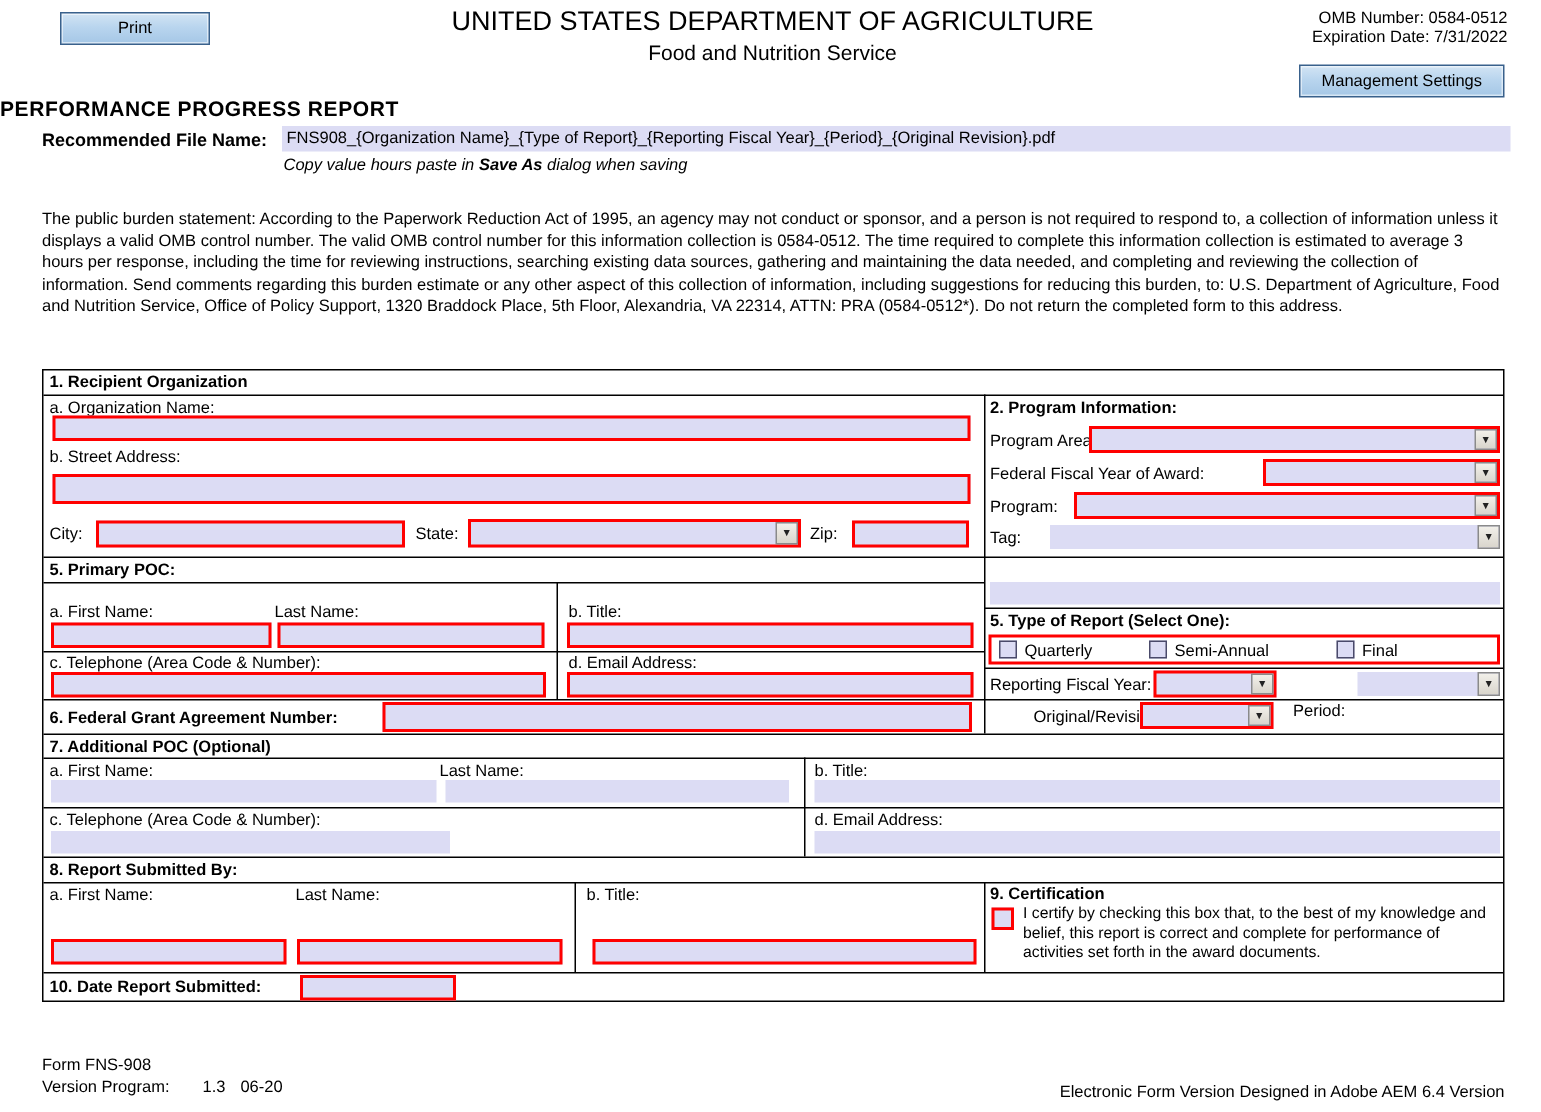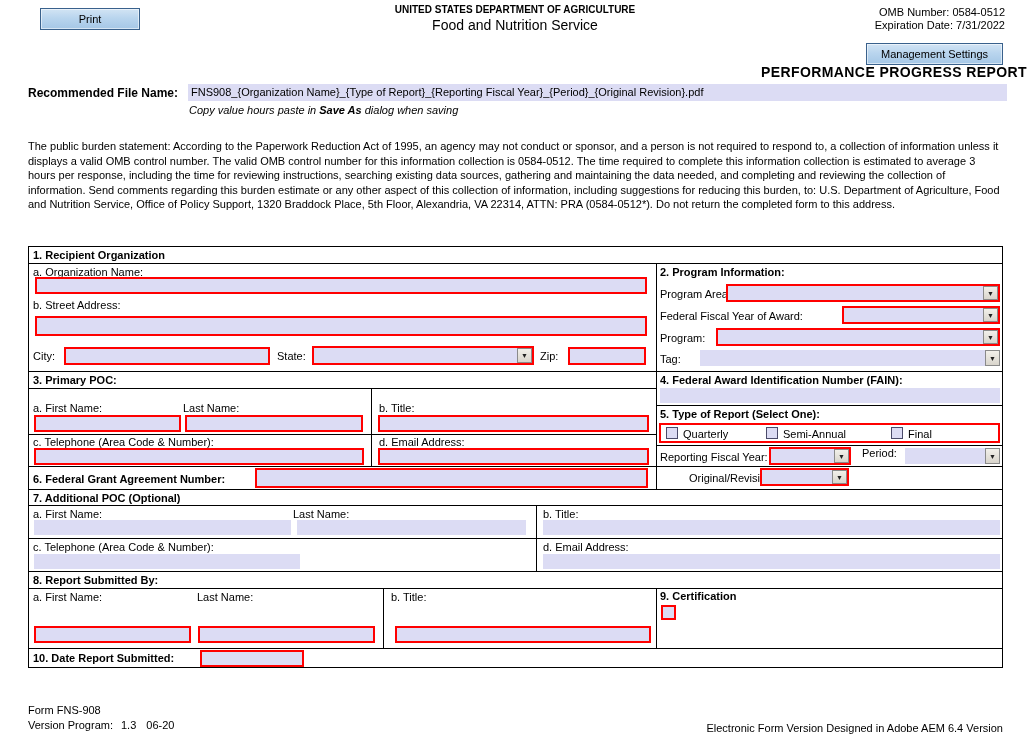--- a/index.html
+++ b/index.html
@@ -35,30 +35,30 @@
   .hint { position:absolute; font-style:italic; font-size:11px; }
 </style>
 </head>
 <body>
 
 <div class="page">
 
   <button class="btn" style="left:40px;top:8px;width:100px;height:22px">Print</button>
 
   <div class="abs" style="left:300px;top:4px;width:430px;text-align:center">
-    <div style="font-weight:bold;font-size:10px">UNITED STATES DEPARTMENT OF AGRICULTURE</div>
+    <div style="font-weight:normal;font-size:18px">UNITED STATES DEPARTMENT OF AGRICULTURE</div>
     <div style="font-size:14px;margin-top:2px">Food and Nutrition Service</div>
   </div>
 
   <div class="abs" style="left:845px;top:6px;width:160px;text-align:right;font-size:11px;line-height:13px">
     <div>OMB Number: 0584-0512</div>
     <div>Expiration Date: 7/31/2022</div>
   </div>
 
-  <div class="abs b" style="left:0;top:64px;width:1027px;text-align:right;font-size:14px;letter-spacing:.4px">PERFORMANCE PROGRESS REPORT</div>
+  <div class="abs b" style="left:0;top:64px;width:1027px;text-align:left;font-size:14px;letter-spacing:.4px">PERFORMANCE PROGRESS REPORT</div>
 
   <button class="btn" style="left:866px;top:43px;width:137px;height:22px">Management Settings</button>
 
   <span class="lbl b" style="left:28px;top:87px;font-size:12px">Recommended File Name:</span>
   <div class="filefield" style="left:188px;top:84px;width:819px;height:17px">FNS908_{Organization Name}_{Type of Report}_{Reporting Fiscal Year}_{Period}_{Original Revision}.pdf</div>
   <div class="hint" style="left:189px;top:104px"><span>Copy value hours paste in </span><span class="b">Save As</span><span> dialog when saving</span></div>
 
   <div class="burden">The public burden statement: According to the Paperwork Reduction Act of 1995, an agency may not conduct or sponsor, and a person is not required to respond to, a collection of information unless it displays a valid OMB control number. The valid OMB control number for this information collection is 0584-0512. The time required to complete this information collection is estimated to average 3 hours per response, including the time for reviewing instructions, searching existing data sources, gathering and maintaining the data needed, and completing and reviewing the collection of information. Send comments regarding this burden estimate or any other aspect of this collection of information, including suggestions for reducing this burden, to: U.S. Department of Agriculture, Food and Nutrition Service, Office of Policy Support, 1320 Braddock Place, 5th Floor, Alexandria, VA 22314, ATTN: PRA (0584-0512*). Do not return the completed form to this address.</div>
 
   <div class="tbl">
@@ -107,48 +107,47 @@
       </div>
     <span class="lbl" style="left:631px;top:85px">Program:</span>
     <div class="combo req" style="left:687px;top:81px;width:284px;height:18px">
         <span class="arrow">▼</span>
       </div>
     <span class="lbl" style="left:631px;top:106px">Tag:</span>
     <div class="combo" style="left:671px;top:103px;width:300px;height:16px">
         <span class="arrow">▼</span>
       </div>
 
-    <span class="lbl b" style="left:4px;top:127px">3. Primary POC:</span>
+    <span class="lbl b" style="left:4px;top:127px">5. Primary POC:</span>
     <span class="lbl" style="left:4px;top:155px">a. First Name:</span>
     <span class="lbl" style="left:154px;top:155px">Last Name:</span>
     <span class="lbl" style="left:350px;top:155px">b. Title:</span>
     <input class="field req" style="left: 5px; top: 168px; width: 147px; height: 17px;">
     <input class="field req" style="left: 156px; top: 168px; width: 178px; height: 17px;">
     <input class="field req" style="left: 349px; top: 168px; width: 271px; height: 17px;">
     <span class="lbl" style="left:4px;top:189px">c. Telephone (Area Code &amp; Number):</span>
     <span class="lbl" style="left:350px;top:189px">d. Email Address:</span>
     <input class="field req" style="left: 5px; top: 201px; width: 330px; height: 17px;">
     <input class="field req" style="left: 349px; top: 201px; width: 271px; height: 17px;">
 
-    <span class="lbl b" style="left:631px;top:127px">4. Federal Award Identification Number (FAIN):</span>
     <input class="field" style="left: 631px; top: 141px; width: 340px; height: 15px;">
 
     <span class="lbl b" style="left:631px;top:161px">5. Type of Report (Select One):</span>
     <div class="redbox" style="left:630px;top:176px;width:341px;height:20px"></div>
     <span class="cb" style="left:637px;top:180px"></span>
     <span class="lbl" style="left:654px;top:181px">Quarterly</span>
     <span class="cb" style="left:737px;top:180px"></span>
     <span class="lbl" style="left:754px;top:181px">Semi-Annual</span>
     <span class="cb" style="left:862px;top:180px"></span>
     <span class="lbl" style="left:879px;top:181px">Final</span>
     <span class="lbl" style="left:631px;top:204px">Reporting Fiscal Year:</span>
     <div class="combo req" style="left:740px;top:200px;width:82px;height:18px">
         <span class="arrow">▼</span>
       </div>
-    <span class="lbl" style="left:833px;top:200px">Period:</span>
+    <span class="lbl" style="left:833px;top:221px">Period:</span>
     <div class="combo" style="left:876px;top:201px;width:95px;height:16px">
         <span class="arrow">▼</span>
       </div>
     <span class="lbl" style="left:660px;top:225px">Original/Revision:</span>
     <div class="combo req" style="left:731px;top:221px;width:89px;height:18px">
         <span class="arrow">▼</span>
       </div>
 
     <span class="lbl b" style="left:4px;top:226px">6. Federal Grant Agreement Number:</span>
     <input class="field req" style="left: 226px; top: 221px; width: 393px; height: 20px;">
@@ -168,22 +167,23 @@
     <span class="lbl b" style="left:4px;top:327px">8. Report Submitted By:</span>
     <span class="lbl" style="left:4px;top:344px">a. First Name:</span>
     <span class="lbl" style="left:168px;top:344px">Last Name:</span>
     <span class="lbl" style="left:362px;top:344px">b. Title:</span>
     <input class="field req" style="left: 5px; top: 379px; width: 157px; height: 17px;">
     <input class="field req" style="left: 169px; top: 379px; width: 177px; height: 17px;">
     <input class="field req" style="left: 366px; top: 379px; width: 256px; height: 17px;">
 
     <span class="lbl b" style="left:631px;top:343px">9. Certification</span>
     <span class="cert-cb" style="left:632px;top:358px"></span>
+    <div class="cert-text" style="left:653px;top:356px;width:314px">I certify by checking this box that, to the best of my knowledge and belief, this report is correct and complete for performance of activities set forth in the award documents.</div>
 
     <span class="lbl b" style="left:4px;top:405px">10. Date Report Submitted:</span>
     <input class="field req" style="left: 171px; top: 403px; width: 104px; height: 17px;">
   </div>
 
   <span class="lbl" style="left:28px;top:704px">Form FNS-908</span>
-  <span class="lbl" style="left:28px;top:719px"><span>Version Program:</span><span style="margin-left:8px">1.3</span><span style="margin-left:10px">06-20</span></span>
+  <span class="lbl" style="left:28px;top:719px"><span>Version Program:</span><span style="margin-left:22px">1.3</span><span style="margin-left:10px">06-20</span></span>
   <div class="abs" style="left:0;top:722px;width:1003px;text-align:right;font-size:11px">Electronic Form Version Designed in Adobe AEM 6.4 Version</div>
 
 </div>
 
 </body></html>

